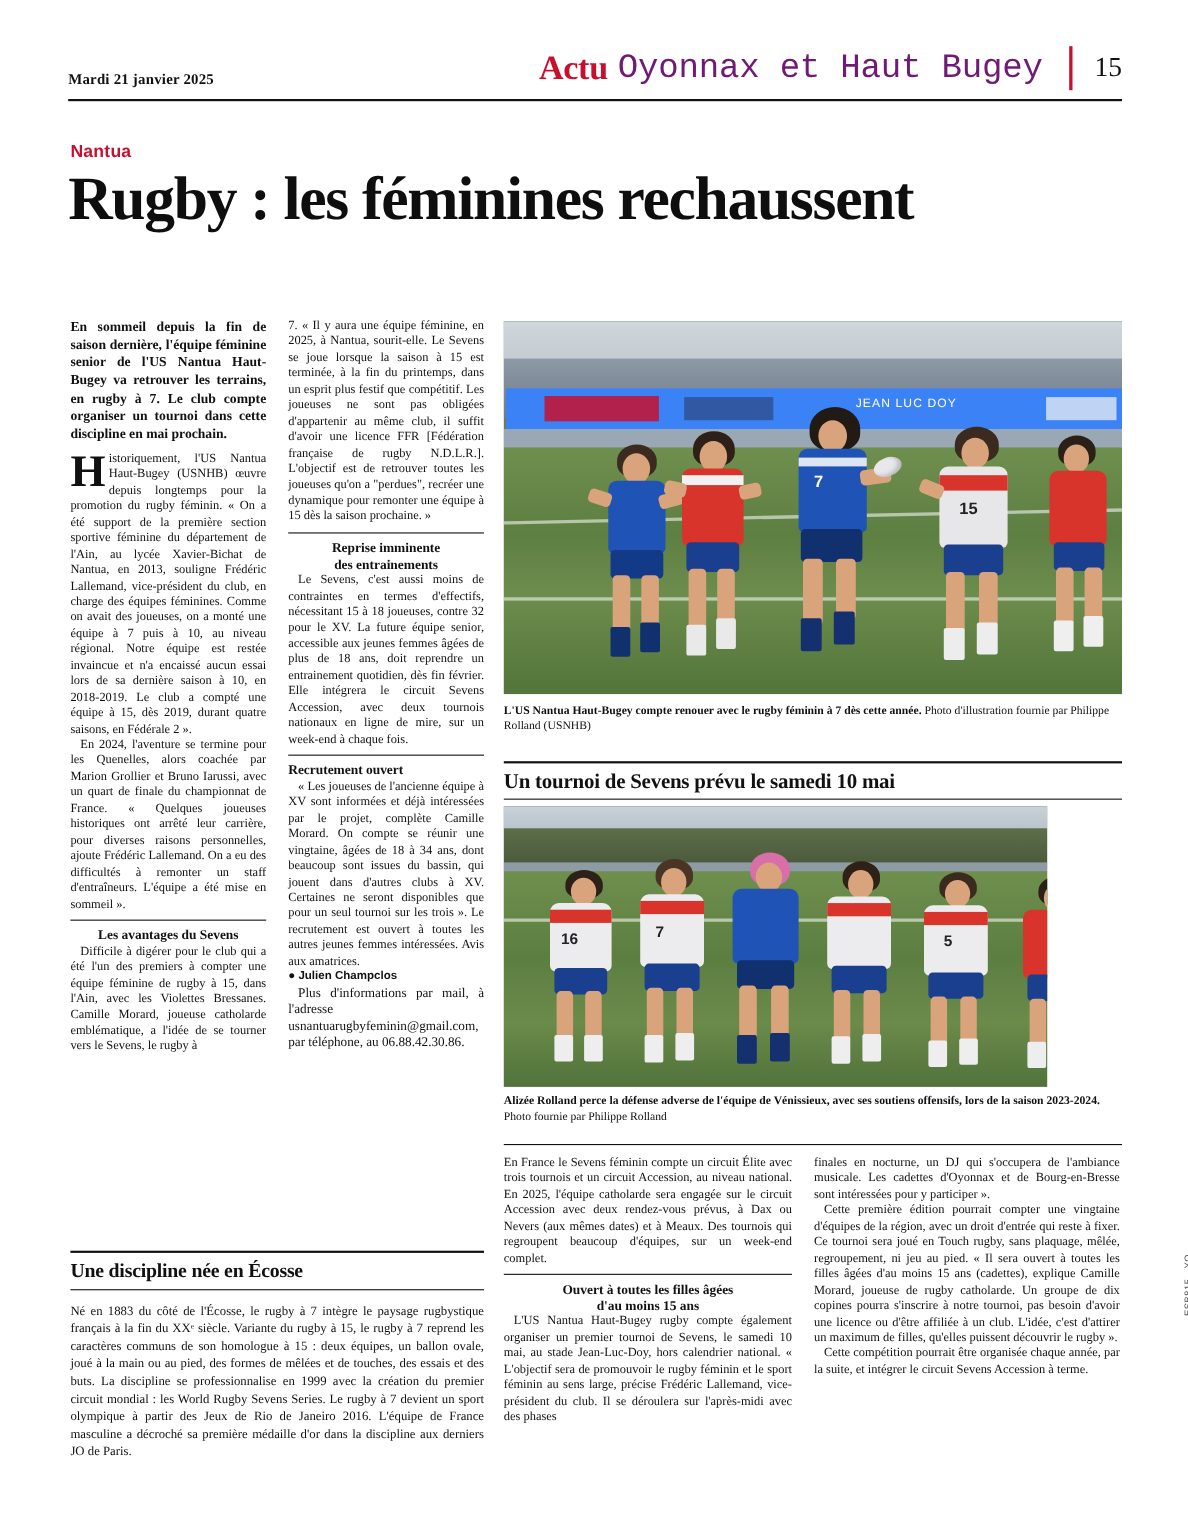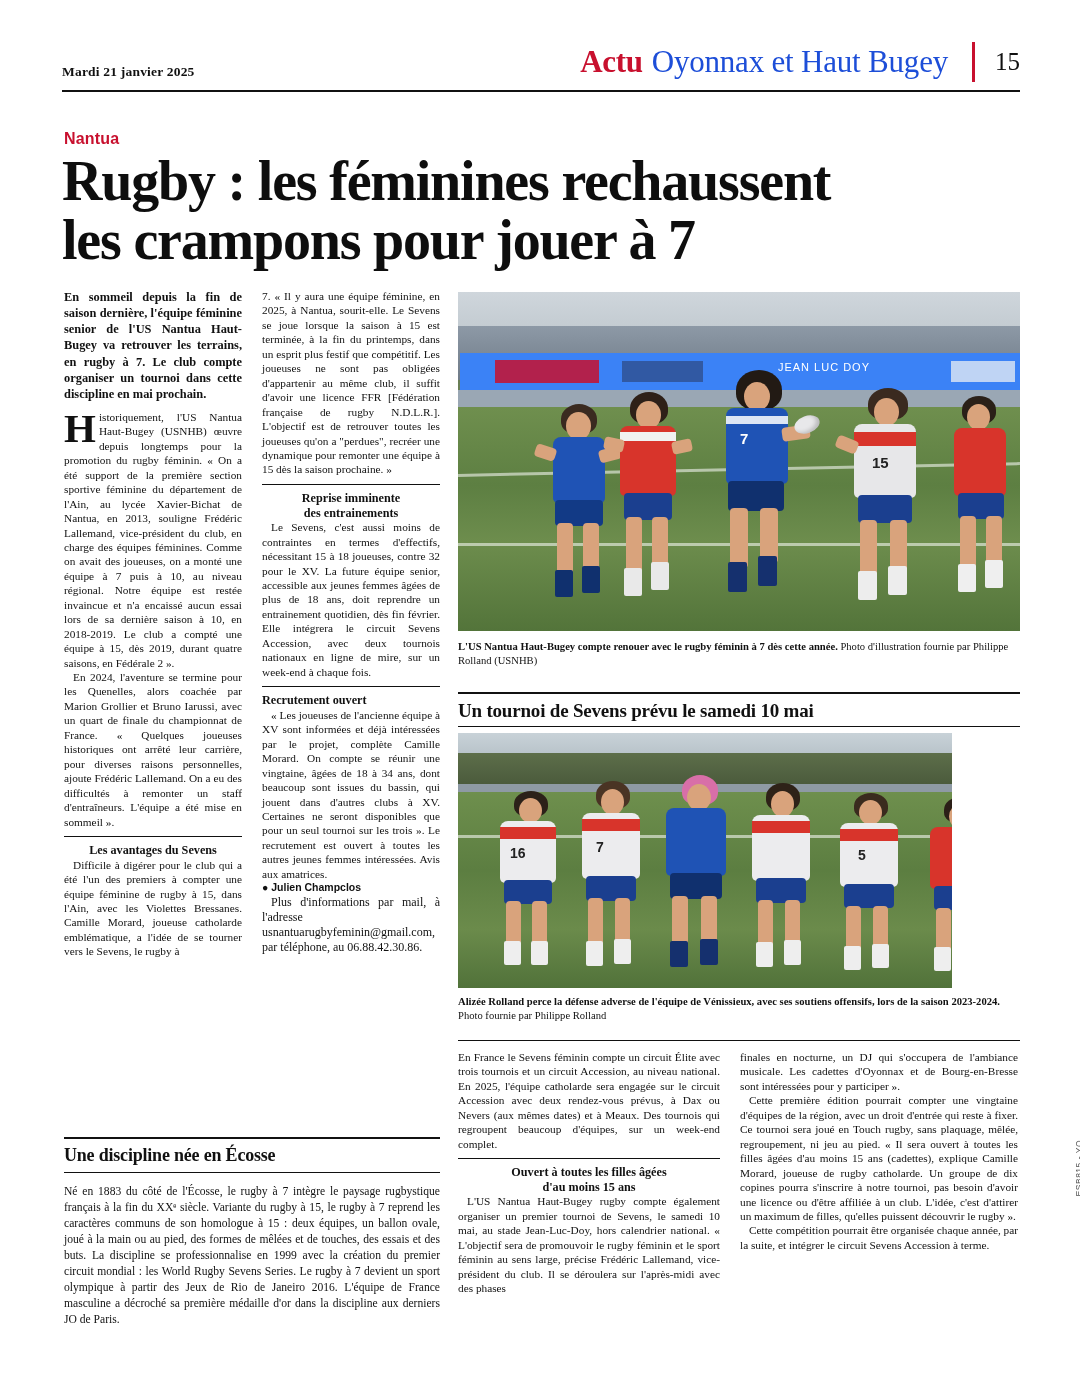--- a/index.html
+++ b/index.html
@@ -50,23 +50,23 @@
     align-items: center;
   }
   .masthead-actu {
     font-family: "Liberation Serif", serif;
     font-weight: bold;
     font-size: 31px;
     color: #c8102e;
     letter-spacing: -0.3px;
   }
   .masthead-section {
-    font-family: Liberation Serif, serif;
+    font-family: Liberation Mono, monospace;
     font-size: 31px;
-    color: #1d4ed8;
+    color: #701a75;
     margin-left: 9px;
     letter-spacing: -0.2px;
   }
   .masthead-rule {
     width: 3px;
     height: 40px;
     background: #c8102e;
     margin: 0 20px 0 24px;
     align-self: flex-end;
   }
@@ -238,21 +238,20 @@
       <span class="masthead-actu">Actu</span>
       <span class="masthead-section">Oyonnax et Haut Bugey</span>
       <span class="masthead-rule"></span>
       <span class="masthead-page">15</span>
     </div>
   </div>
 
   <div class="kicker">Nantua</div>
   <div class="headline">
     <div>Rugby : les féminines rechaussent</div>
-    <div>les crampons pour jouer à 7</div>
   </div>
 
   <div class="col" style="left:64px; top:289px; width:178px;">
     <p class="lead noind">En sommeil depuis la fin de saison dernière, l'équipe féminine senior de l'US Nantua Haut-Bugey va retrouver les terrains, en rugby à 7. Le club compte organiser un tournoi dans cette discipline en mai prochain.</p>
     <p class="dropcap noind" style="margin-top:8px;">Historiquement, l'US Nantua Haut-Bugey (USNHB) œuvre depuis longtemps pour la promotion du rugby féminin. « On a été support de la première section sportive féminine du département de l'Ain, au lycée Xavier-Bichat de Nantua, en 2013, souligne Frédéric Lallemand, vice-président du club, en charge des équipes féminines. Comme on avait des joueuses, on a monté une équipe à 7 puis à 10, au niveau régional. Notre équipe est restée invaincue et n'a encaissé aucun essai lors de sa dernière saison à 10, en 2018-2019. Le club a compté une équipe à 15, dès 2019, durant quatre saisons, en Fédérale 2 ».</p>
     <p>En 2024, l'aventure se termine pour les Quenelles, alors coachée par Marion Grollier et Bruno Iarussi, avec un quart de finale du championnat de France. « Quelques joueuses historiques ont arrêté leur carrière, pour diverses raisons personnelles, ajoute Frédéric Lallemand. On a eu des difficultés à remonter un staff d'entraîneurs. L'équipe a été mise en sommeil ».</p>
     <hr class="rule-thin">
     <p class="subhead noind">Les avantages du Sevens</p>
     <p>Difficile à digérer pour le club qui a été l'un des premiers à compter une équipe féminine de rugby à 15, dans l'Ain, avec les Violettes Bressanes. Camille Morard, joueuse catholarde emblématique, a l'idée de se tourner vers le Sevens, le rugby à</p>
   </div>

